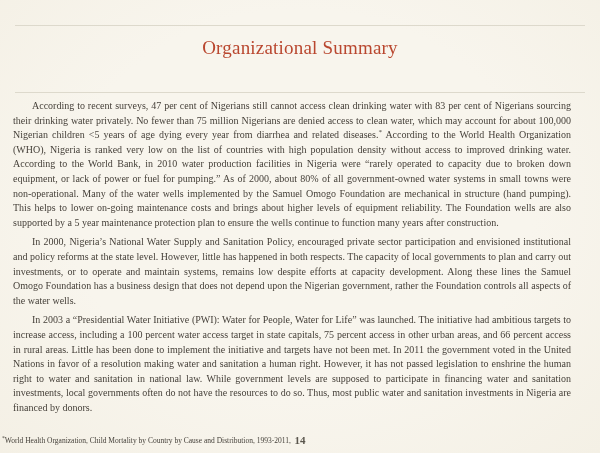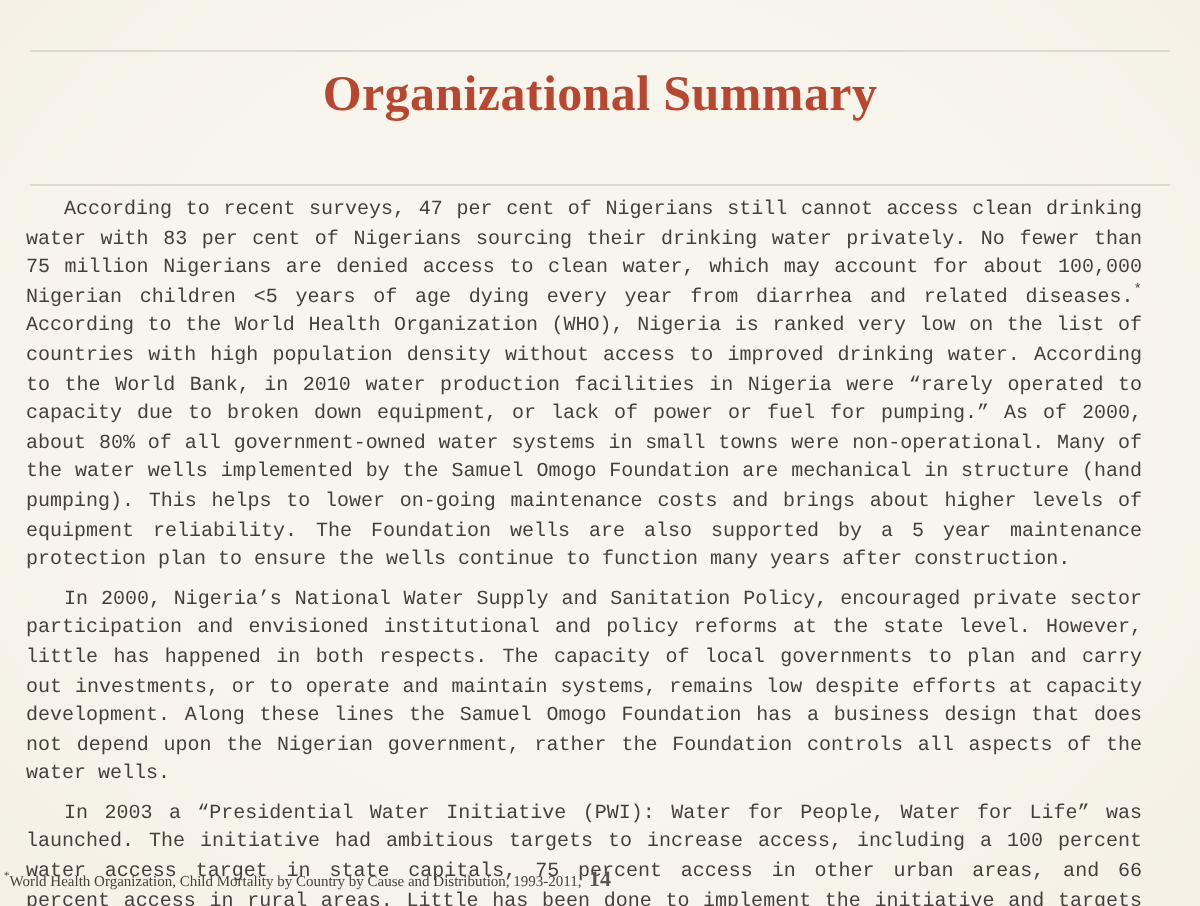--- a/index.html
+++ b/index.html
@@ -26,40 +26,39 @@
   .rule-top { top: 25px; }
   .rule-under-title { top: 92px; }
   .title {
     position: absolute;
     top: 36px;
     left: 0;
     right: 0;
     margin: 0;
     text-align: center;
     color: #b9472f;
-    font-size: 25px;
+    font-size: 19px;
     line-height: 23px;
-    font-weight: bold;
+    font-weight: normal;
     letter-spacing: 0.2px;
   }
   .title .title-line { display: block; }
   .body-text {
     position: absolute;
     top: 99px;
     left: 13px;
     width: 574px;
     font-size: 10px;
     line-height: 14.6px;
     text-align: justify;
     color: #443f38;
   }
   .body-text p {
     margin: 0 16px 5px 0;
     text-indent: 19px;
-    font-family: Liberation Mono, monospace;
   }
   .body-text sup {
     font-size: 7px;
     line-height: 0;
   }
   .footnote {
     position: absolute;
     left: 2px;
     bottom: 7px;
     font-size: 7.5px;

